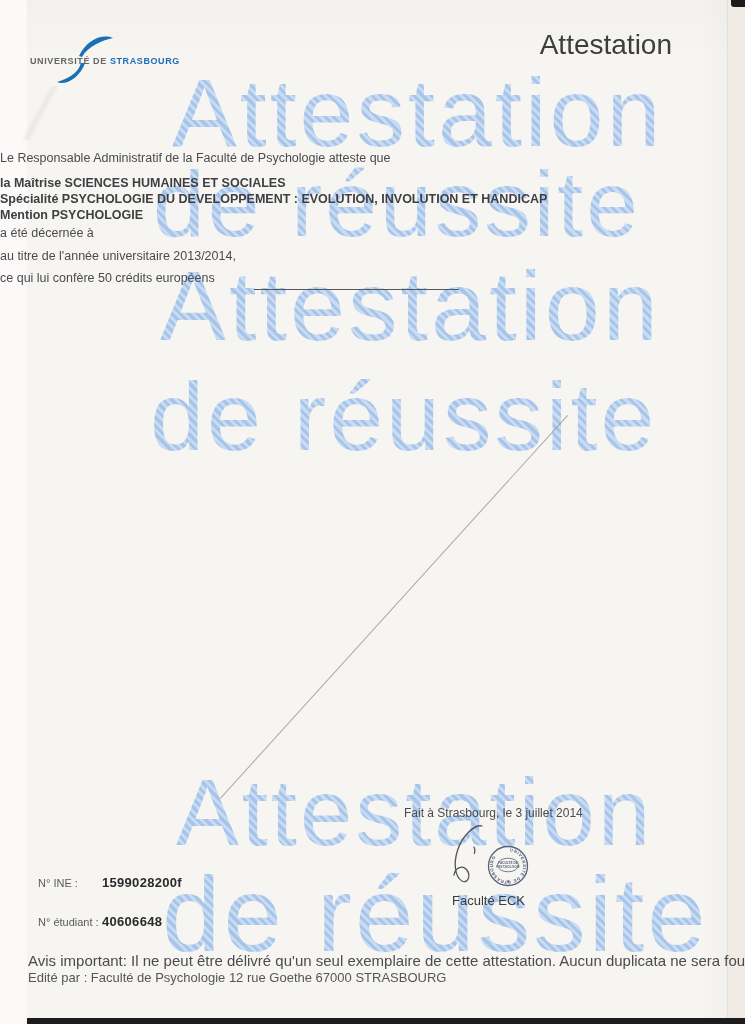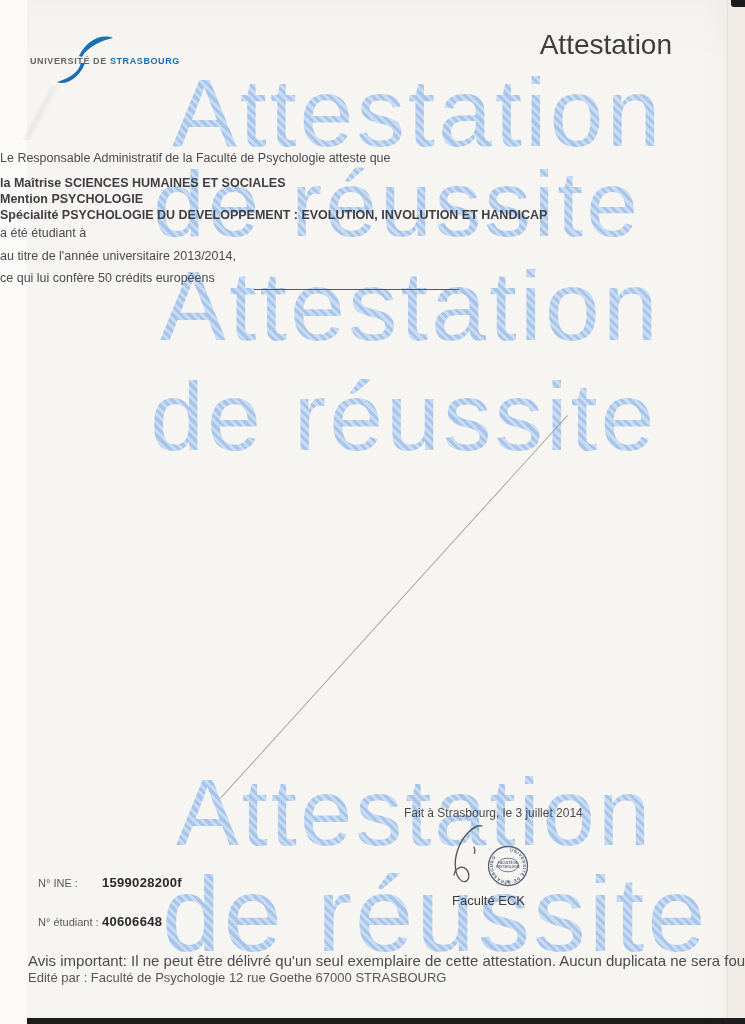--- a/index.html
+++ b/index.html
@@ -109,23 +109,23 @@
     <div class="logo-text"><span class="logo-prefix">UNIVERSITÉ DE </span><span class="logo-name">STRASBOURG</span></div>
   </div>
 
   <div class="title">
     <div>Attestation</div>
   </div>
 
   <main class="bodyblock">
     <p class="reg">Le Responsable Administratif de la Faculté de Psychologie atteste que</p>
     <p class="bold mt9">la Maîtrise SCIENCES HUMAINES ET SOCIALES</p>
+    <p class="bold">Spécialité PSYCHOLOGIE DU DEVELOPPEMENT : EVOLUTION, INVOLUTION ET HANDICAP</p>
     <p class="bold">Mention PSYCHOLOGIE</p>
-    <p class="bold">Spécialité PSYCHOLOGIE DU DEVELOPPEMENT : EVOLUTION, INVOLUTION ET HANDICAP</p>
-    <p class="reg mt2">a été étudiant à</p>
+    <p class="reg mt2">a été décernée à</p>
     <p class="reg mt7">au titre de l'année universitaire 2013/2014,</p>
     <p class="reg mt6">ce qui lui confère 50 crédits européens</p>
     <div class="underline"></div>
   </main>
 
   <div class="fait">Fait à Strasbourg, le 3 juillet 2014</div>
 
   <svg class="signature" width="46" height="68" viewBox="0 0 46 68">
     <g fill="none" stroke="#53535a" stroke-width="1.3" stroke-linecap="round">
       <path d="M36,4 C29,2 17,13 12,27 C7,41 9,55 16,59 C23,62 25,52 20,47 C16,43 9,46 8,53"></path>

